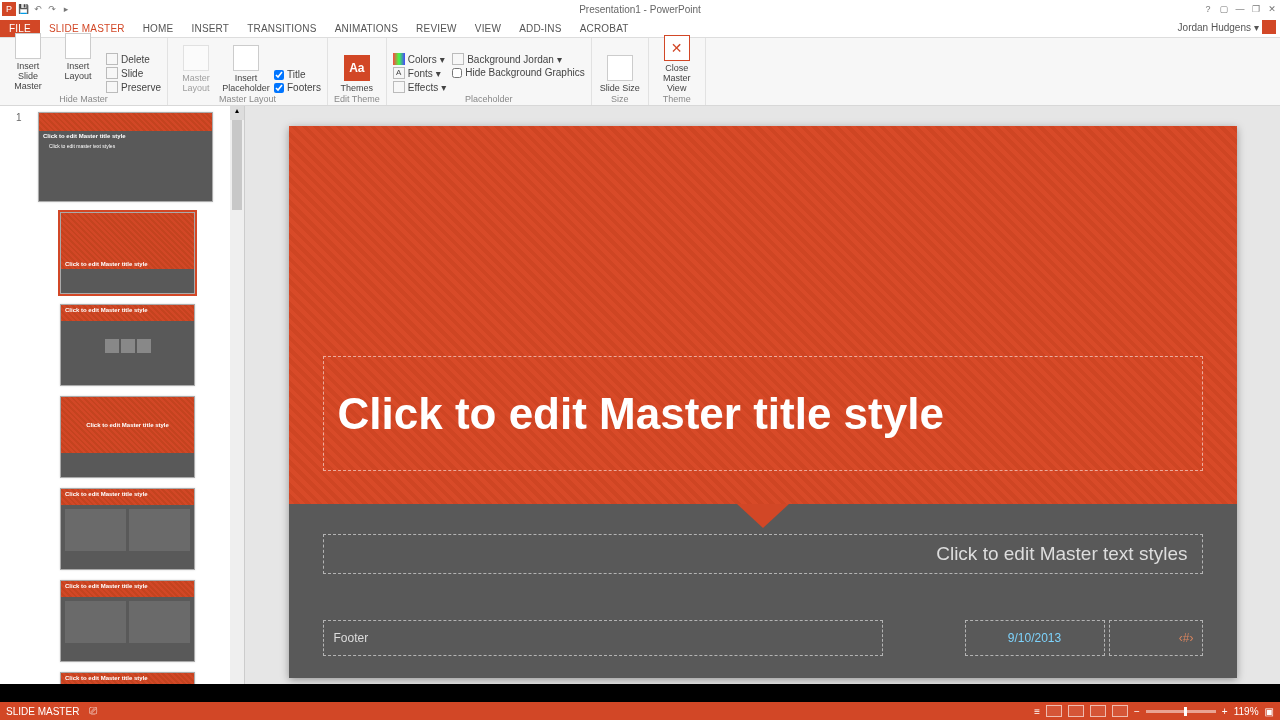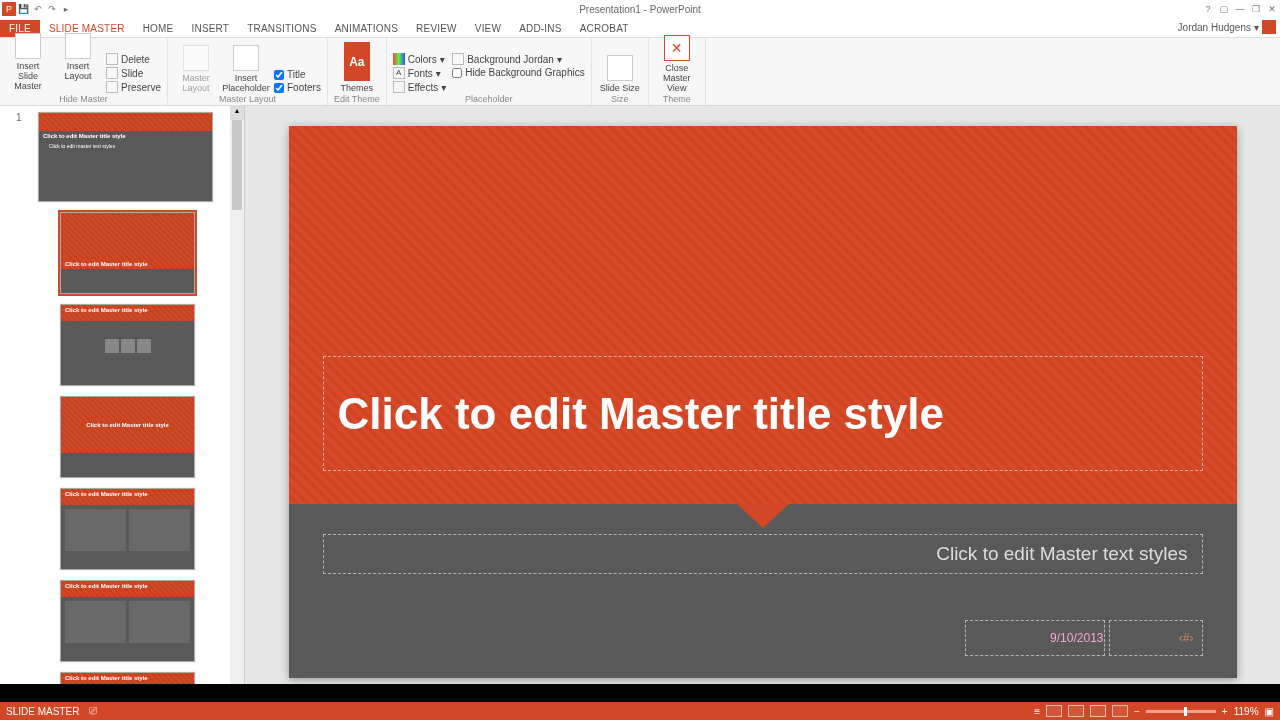--- a/index.html
+++ b/index.html
@@ -25,21 +25,21 @@
 .rgroup .label { font-size:9px; color:#888; margin-top:1px; text-align:center; white-space:nowrap;}
 .rgroup .row { display:flex; align-items:flex-start; gap:6px;}
 .big { display:flex; flex-direction:column; align-items:center; width:44px; cursor:pointer; padding-top:2px;}
 .big .bicon{width:26px;height:26px;background:#fff;border:1px solid #ccc; display:flex; align-items:center; justify-content:center;}
 .big span{font-size:9px; text-align:center; line-height:10px; margin-top:2px;}
 .stack{display:flex; flex-direction:column; gap:2px; padding-top:2px;margin-top:20px;}
 .stack div{display:flex; align-items:center; gap:3px; cursor:pointer; font-size:10px; white-space:nowrap;}
 .sicon{width:12px;height:12px;border:1px solid #bbb;display:inline-block;}
 .chk{display:flex;align-items:center;gap:3px;font-size:10px;white-space:nowrap;cursor:pointer;}
 .chk input{width:10px;height:10px;}
-.themes{width:26px;height:39px;background:#d24726;color:#fff;display:flex;align-items:center;justify-content:center;font-weight:bold;font-size:12px;}
+.themes{width:26px;height:26px;background:#d24726;color:#fff;display:flex;align-items:center;justify-content:center;font-weight:bold;font-size:12px;}
 
 
 .main { display:flex; height: calc(720px - 18px - 20px - 68px - 18px - 18px); background:#e6e6e6; }
 
 
 .thumbs { width: 245px; background:#fff; border-right:1px solid #ccc; position:relative; overflow:hidden;}
 .thumbsb{position:absolute;right:0;top:0;width:14px;height:100%;background:#efefef;}
 .thumbsb .tup{height:14px;background:#ddd;font-size:8px;text-align:center;}
 .thumbsb .tbar{position:absolute;top:14px;left:2px;width:10px;height:90px;background:#c8c8c8;}
 .tlist{padding:6px 18px 6px 38px; display:flex; flex-direction:column; gap:10px; position:relative;}
@@ -53,21 +53,21 @@
 
 
 .canvas { flex:1; display:flex; align-items:flex-start; justify-content:center; padding:20px 10px; position:relative; overflow:hidden;}
 .slide { width:948px; height:552px; background:#595959; box-shadow:0 2px 8px rgba(0,0,0,0.35); position:relative; }
 .slide .orange{position:absolute;left:0;top:0;right:0;height:378px;background:repeating-linear-gradient(45deg,#d84a28,#d84a28 4px,#cf4523 4px,#cf4523 8px);}
 .slide .tri{position:absolute;left:50%;transform:translateX(-50%);top:378px;width:0;height:0;border-left:26px solid transparent;border-right:26px solid transparent;border-top:24px solid #d24726;}
 .ph{position:absolute;border:1px dashed rgba(255,255,255,0.55);color:#fff;}
 .ph.title{left:34px;right:34px;top:230px;height:115px;display:flex;align-items:center;padding:0 14px;font-size:44px;font-weight:bold;}
 .ph.sub{left:34px;right:34px;top:408px;height:40px;display:flex;align-items:center;justify-content:flex-end;padding:0 14px;font-size:19px;color:#ddd;}
 .ph.footer{left:34px;bottom:22px;width:560px;height:36px;display:flex;align-items:center;padding:0 10px;font-size:12px;color:#ddd;}
-.ph.date{right:132px;bottom:22px;width:140px;height:36px;display:flex;align-items:center;justify-content:flex-end;font-size:12px;color:#f9a8d4;}
+.ph.date{right:132px;bottom:22px;width:140px;height:36px;display:flex;align-items:center;justify-content:center;font-size:12px;color:#7dd3fc;}
 .ph.num{right:34px;bottom:22px;width:94px;height:36px;display:flex;align-items:center;justify-content:flex-end;padding:0 8px;font-size:12px;color:#d8845f;}
 .cursor{position:absolute;left:280px;top:114px;font-size:14px;color:#000;pointer-events:none;}
 
 
 .blk{height:18px;background:#000;}
 
 
 .status{height:18px;background:#d24726;color:#fff;display:flex;align-items:center;font-size:10px;padding:0 6px;justify-content:space-between;}
 .status .l{display:flex;align-items:center;gap:10px;}
 .status .r{display:flex;align-items:center;gap:6px;}
@@ -297,20 +297,23 @@
     <span class="cursor">➤</span>
     <div class="slide">
       <div class="orange"></div>
       <div class="tri"></div>
       <div class="ph title">
           <span>Click to edit Master title style</span>
         </div>
       <div class="ph sub">
           <span>Click to edit Master text styles</span>
         </div>
+      <div class="ph footer">
+          <span>Footer</span>
+        </div>
       <div class="ph date">
           <span>9/10/2013</span>
         </div>
       <div class="ph num">
           <span>‹#›</span>
         </div>
     </div>
   </div>
 </div>
 

